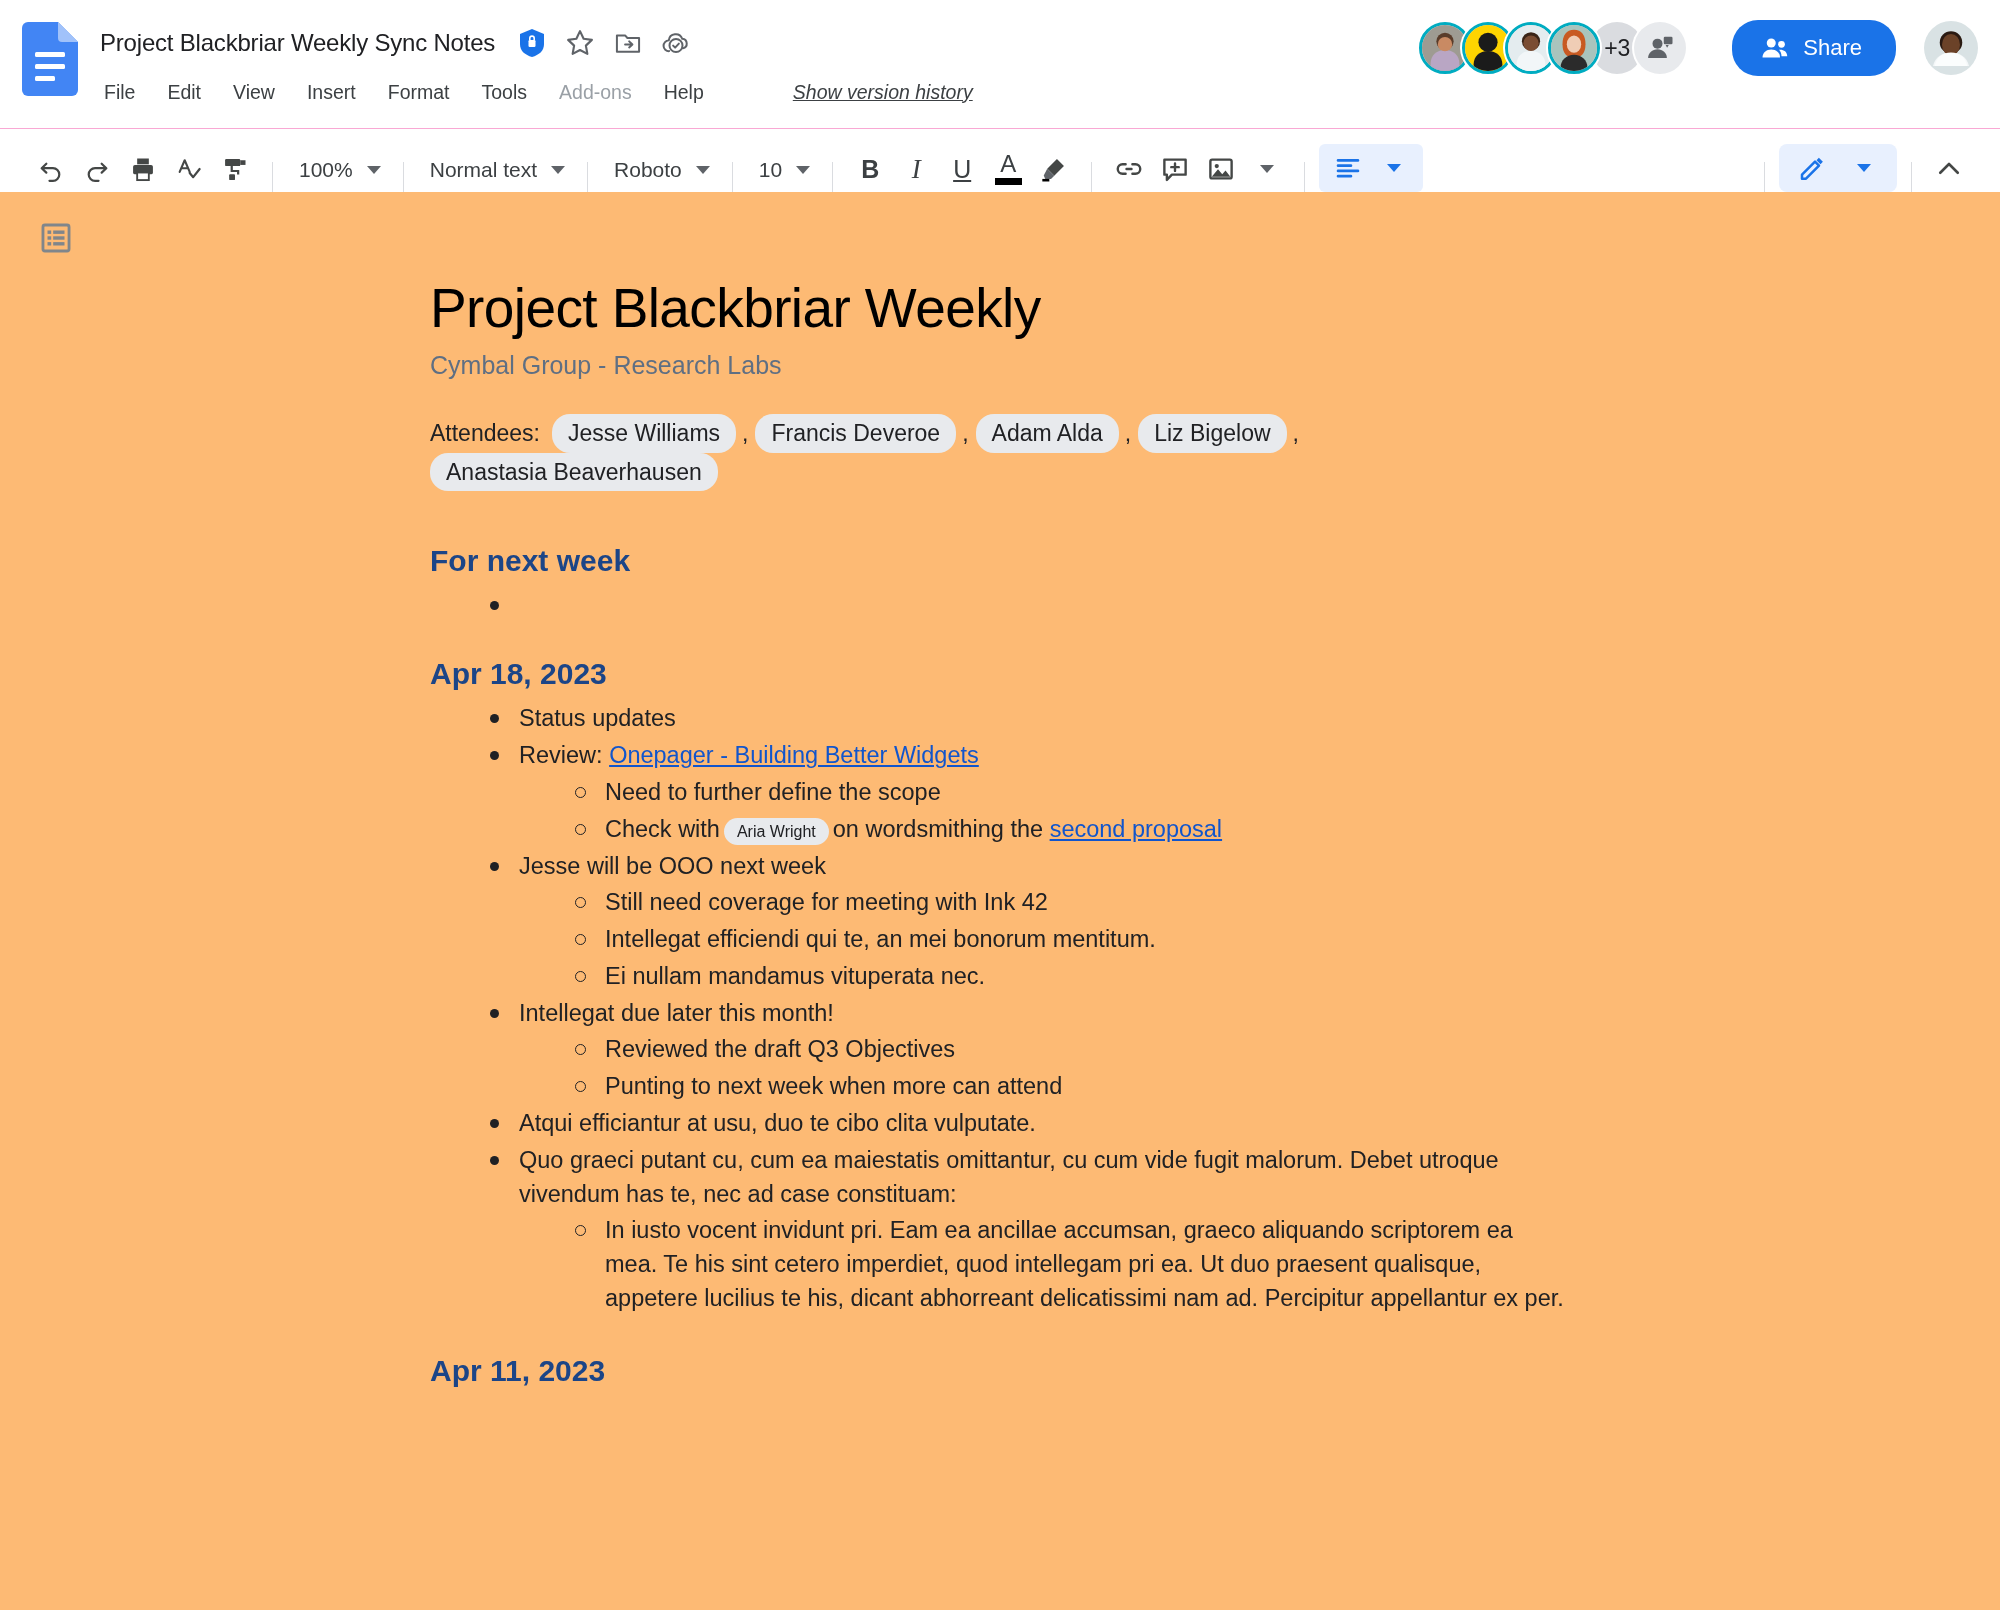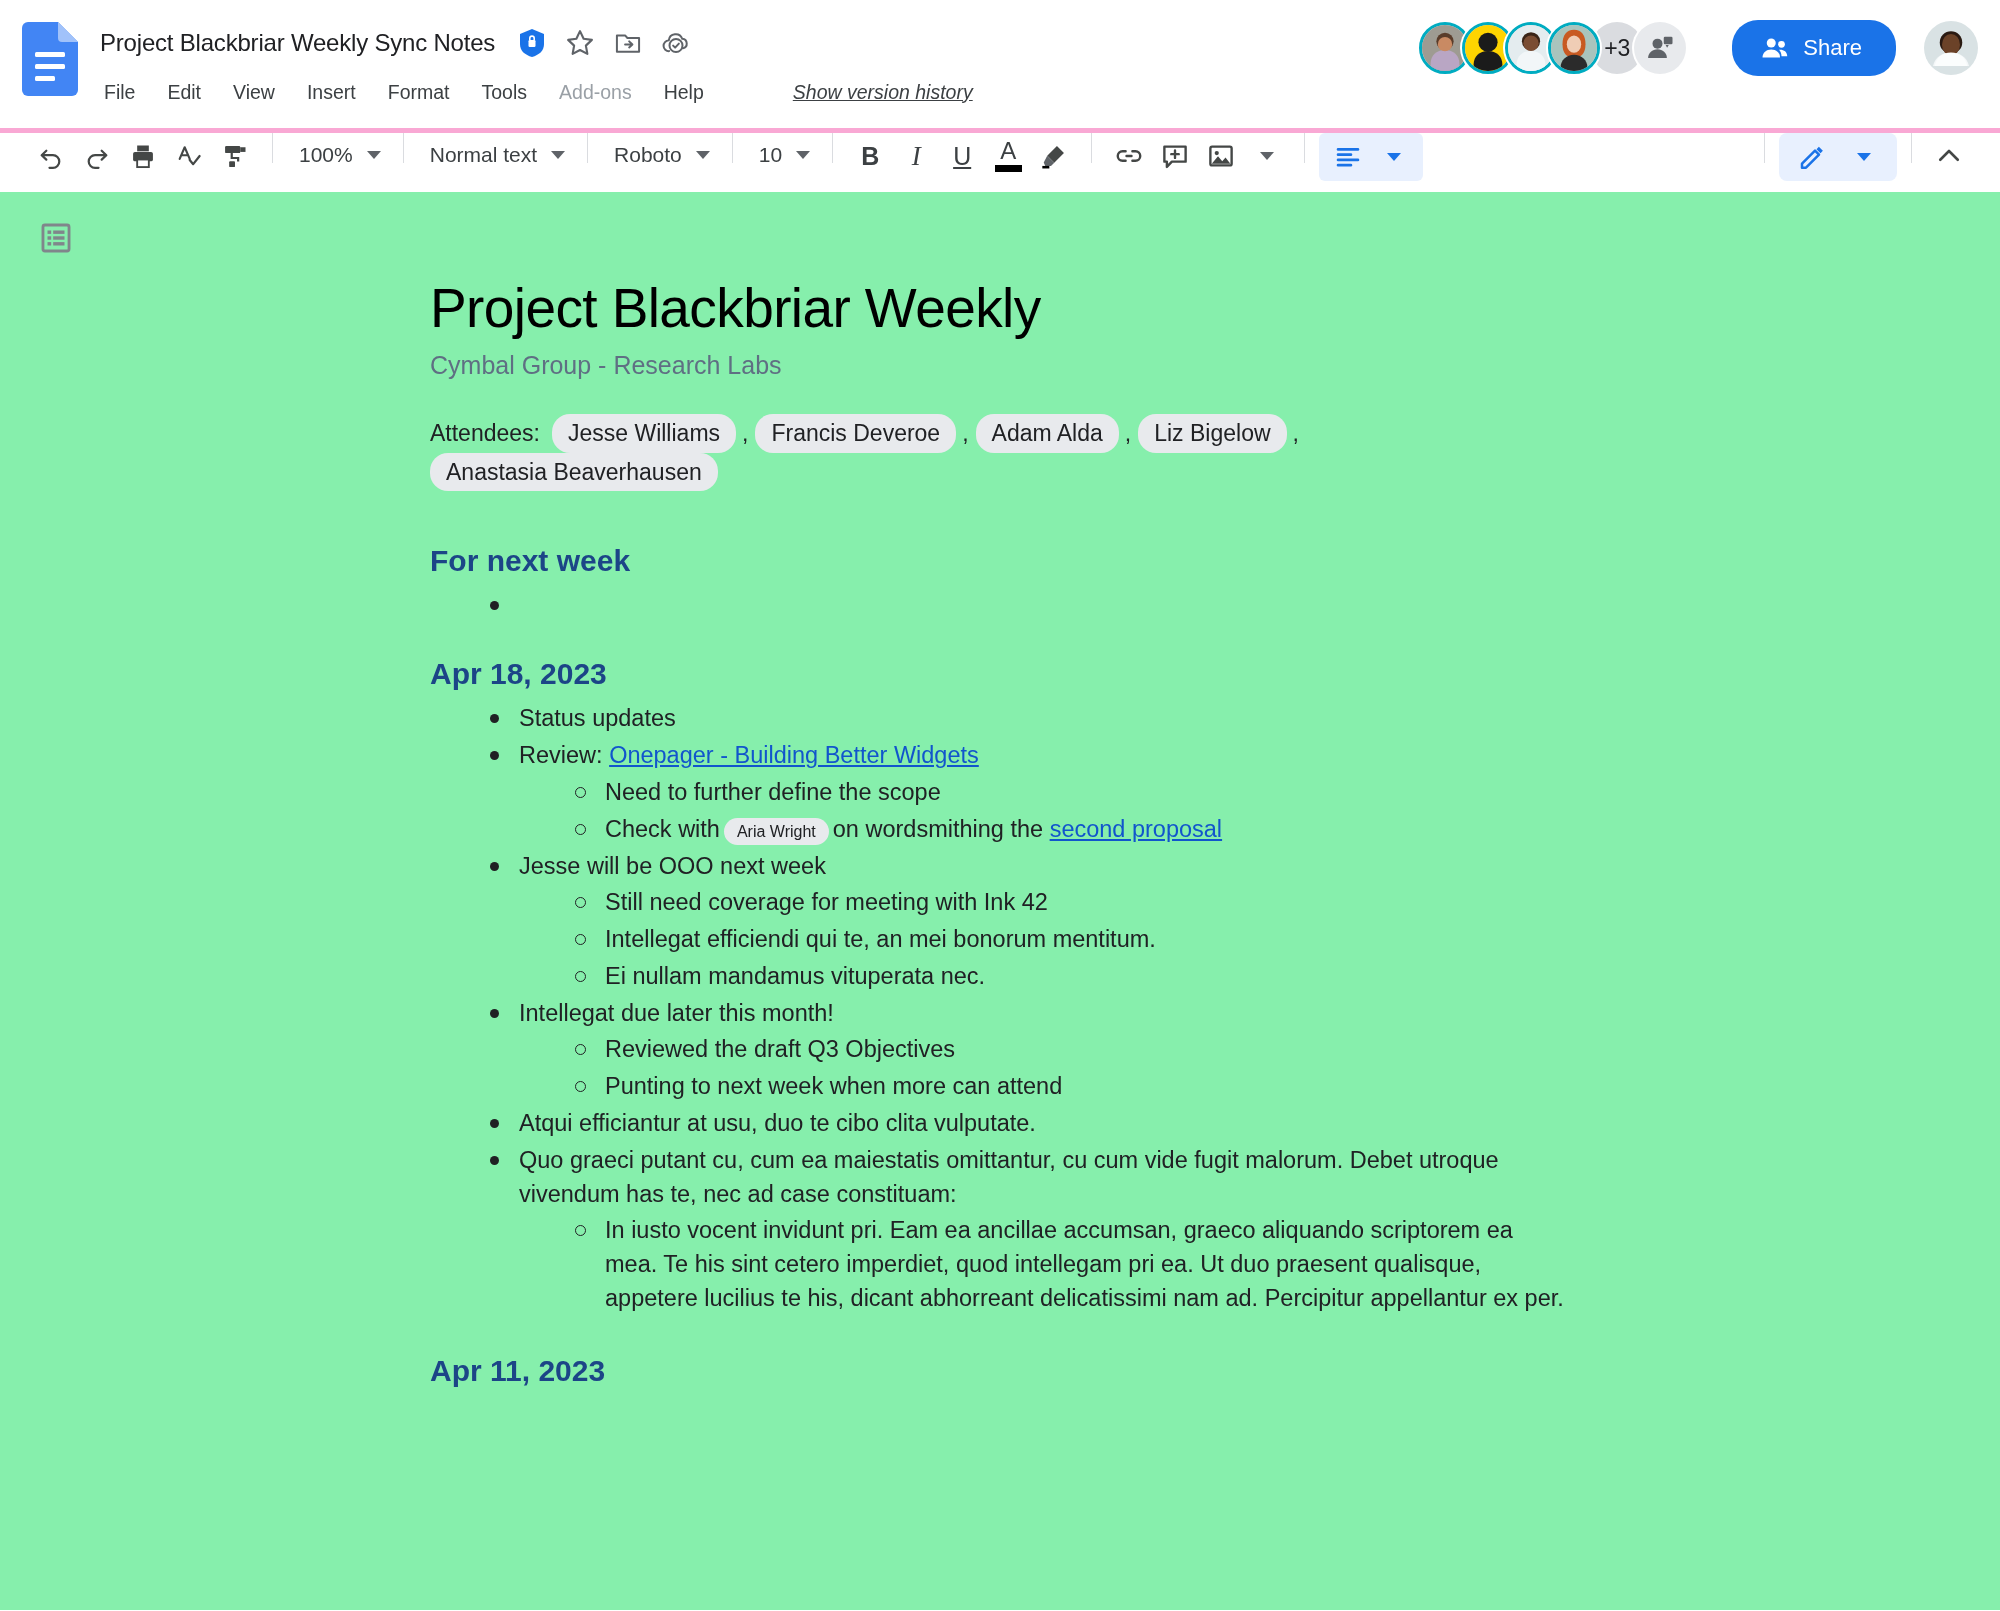--- a/index.html
+++ b/index.html
@@ -129,23 +129,23 @@
     border-radius: 50%;
     margin-left: 28px;
     overflow: hidden;
     cursor: pointer;
     flex: 0 0 auto;
   }
 
   
   .toolbar {
     height: 64px;
-    border-top: 5px solid #f9a8d4;
+    border-top: 1px solid #f9a8d4;
     display: flex;
-    align-items: flex-start;
+    align-items: flex-end;
     padding: 0 28px;
     gap: 0;
     background: #fff;
     position: relative;
   }
   .tb-btn {
     width: 46px; height: 46px;
     display: inline-flex; align-items: center; justify-content: center;
     border-radius: 4px;
     cursor: pointer;
@@ -200,21 +200,21 @@
     padding: 0 10px;
     gap: 6px;
     flex: 0 0 auto;
   }
   .tb-spacer { flex: 1 1 auto; }
 
   
   .doc-area {
     position: relative;
     height: calc(1611px - 128px - 65px);
-    background: #86efac;
+    background: #fdba74;
     overflow: hidden;
   }
   .outline-btn {
     position: absolute;
     left: 34px; top: 24px;
     width: 44px; height: 44px;
     display: flex; align-items: center; justify-content: center;
     cursor: pointer;
     border-radius: 4px;
   }

